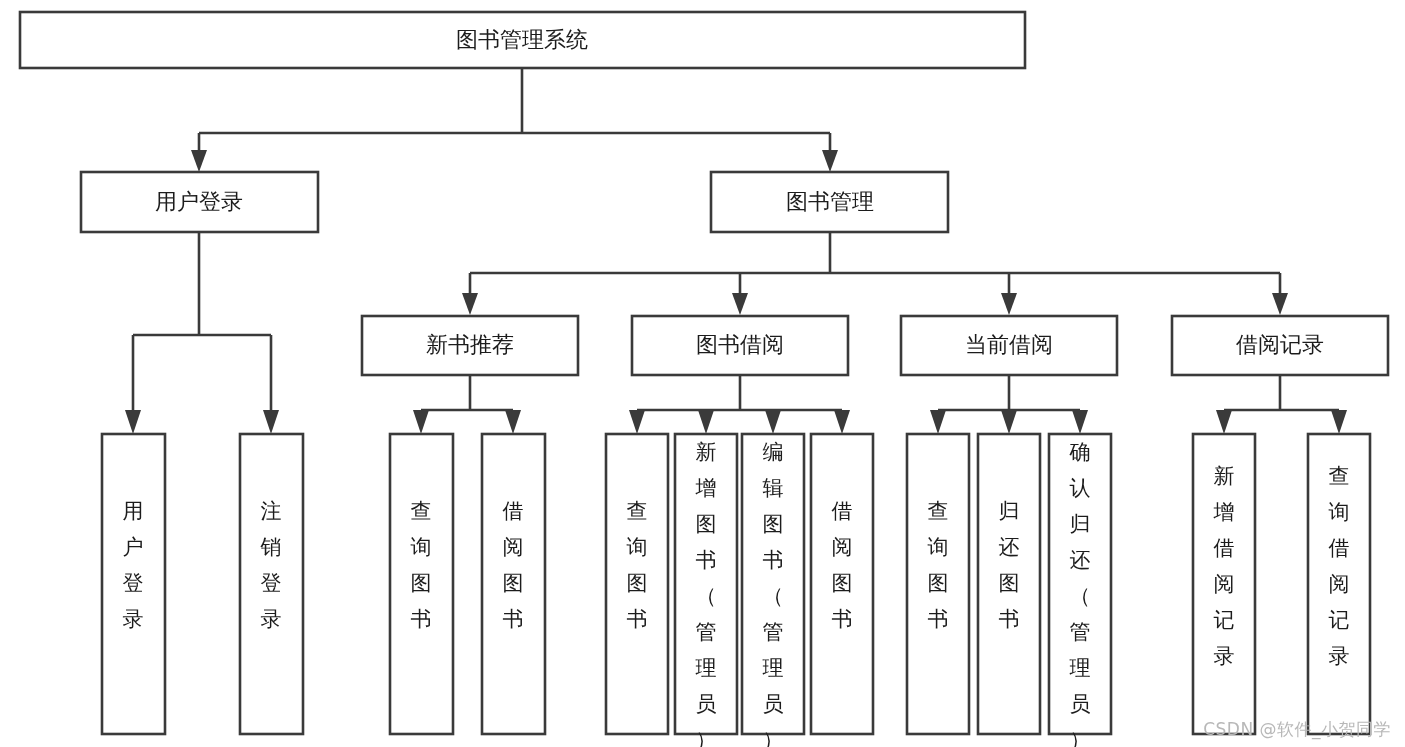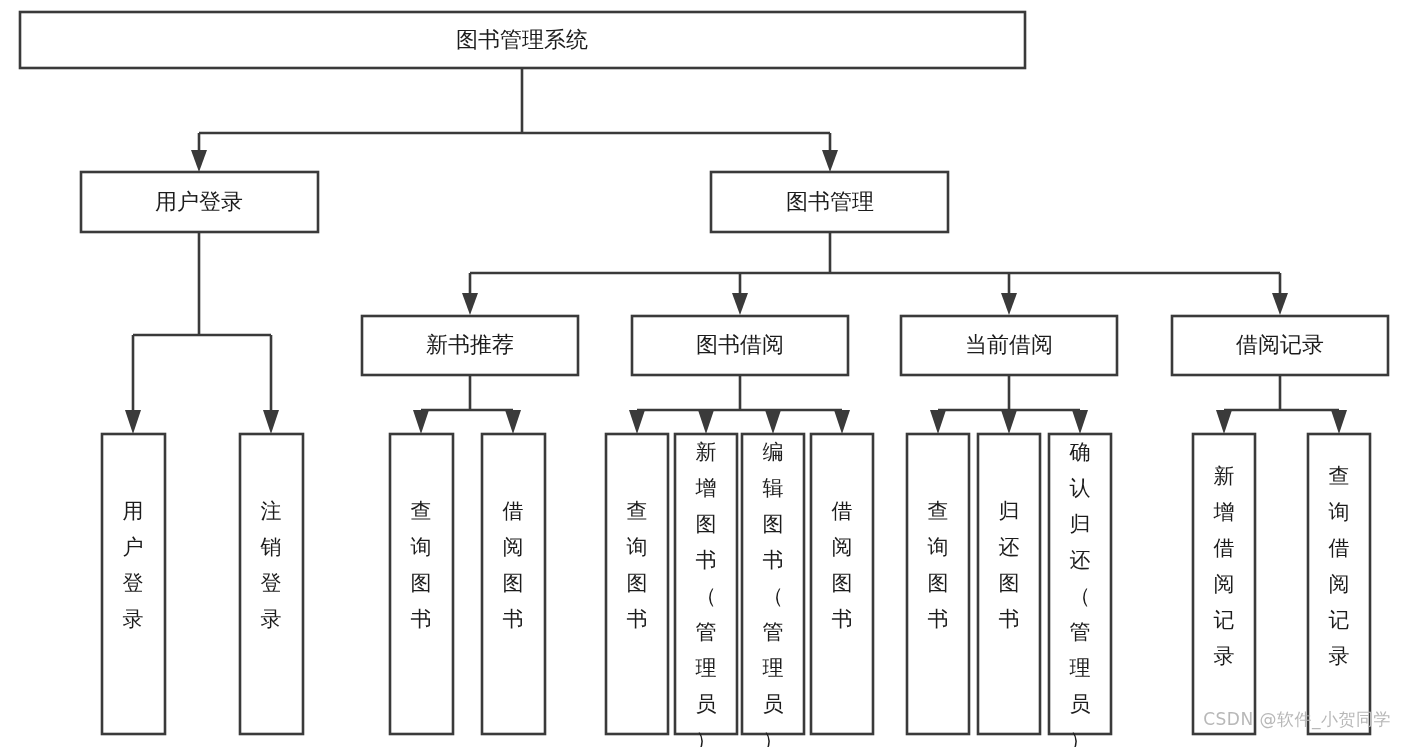--- a/index.html
+++ b/index.html
@@ -51,21 +51,21 @@
   }
   .node-label-vert {
     font-family: "DejaVu Sans", "Liberation Sans", sans-serif;
     fill: #1c1c1c;
     font-size: 21px;
     text-anchor: middle;
   }
   .watermark {
     position: absolute;
     right: 14px;
-    bottom: 16px;
+    bottom: 6px;
     font-family: "DejaVu Sans", "Liberation Sans", sans-serif;
     font-size: 17px;
     color: #b8b8b8;
     letter-spacing: 0.5px;
     white-space: nowrap;
     pointer-events: none;
   }
 </style>
 </head>
 <body>

